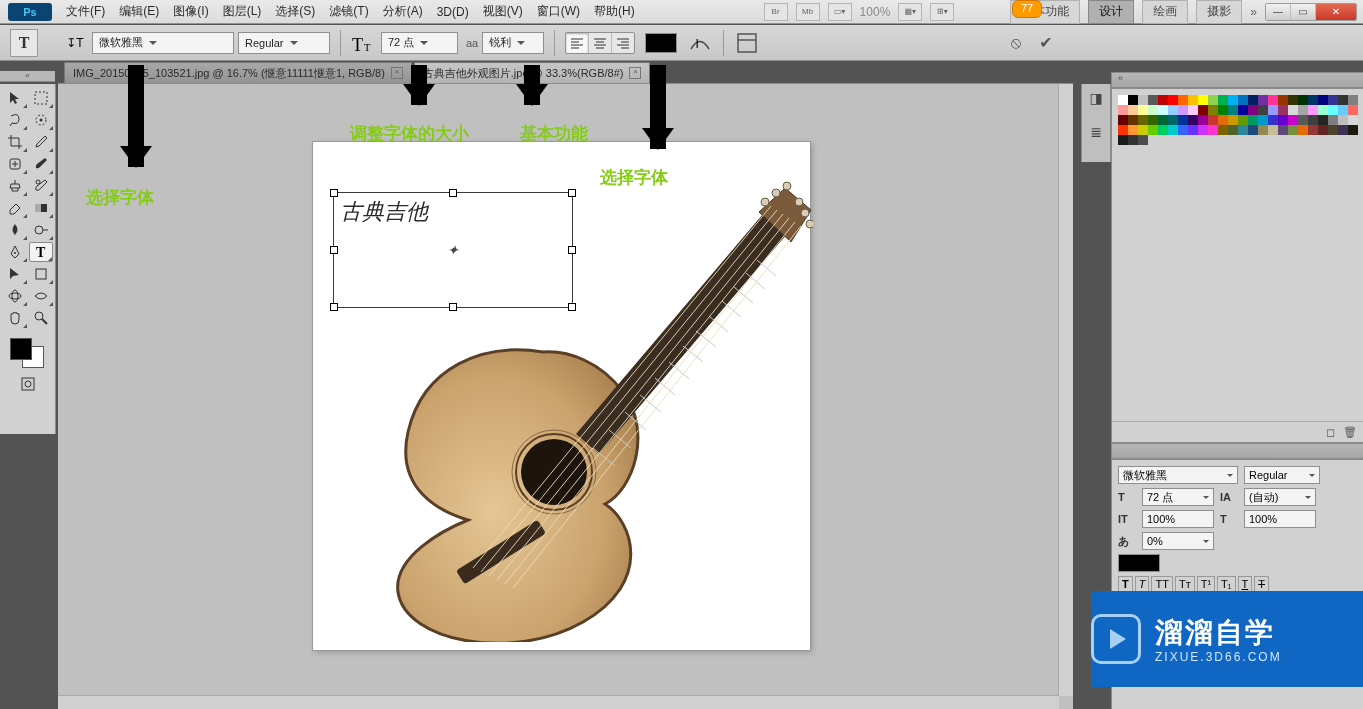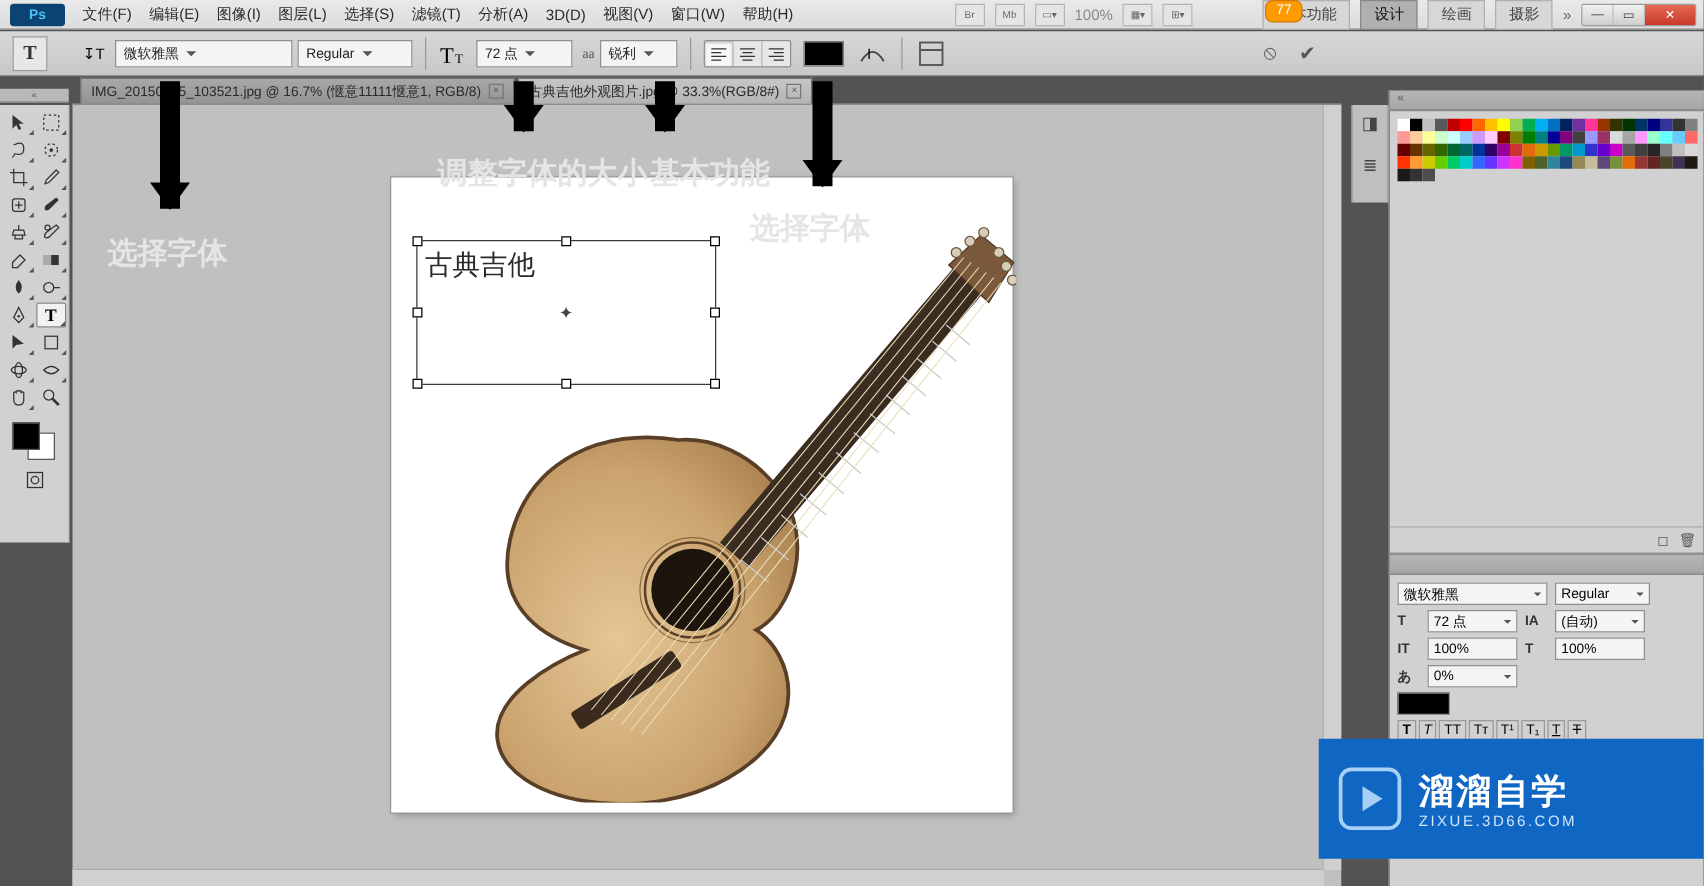--- a/index.html
+++ b/index.html
@@ -268,20 +268,21 @@
   }
   .fgbg .bg { position: absolute; right: 0; bottom: 0; width: 20px; height: 20px; background: #fff; border: 1px solid #555; }
   .fgbg .fg { position: absolute; left: 0; top: 0; width: 20px; height: 20px; background: #000; border: 1px solid #555; }
   
   .workspace {
     position: absolute;
     left: 58px; top: 83px;
     width: 1015px; height: 626px;
     background: #c0c0c0;
     border-top: 1px solid #8b8b8b;
+    font-style: italic;
   }
   .workspace .scrollbar-v {
     position: absolute; right: 0; top: 0; width: 14px; height: calc(100% - 14px);
     background: #d0d0d0; border-left: 1px solid #aaa;
   }
   .workspace .scrollbar-h {
     position: absolute; left: 0; bottom: 0; height: 14px; width: calc(100% - 14px);
     background: #d0d0d0; border-top: 1px solid #aaa;
   }
   .canvas {
@@ -325,23 +326,23 @@
   }
   .arrowhead {
     position:absolute; left:-8px; bottom:-1px;
     width:0;height:0;
     border-left:16px solid transparent;
     border-right:16px solid transparent;
     border-top:22px solid #000;
   }
   .anno-label {
     position: absolute;
-    font-size: 24px;
+    font-size: 17px;
     font-weight: 700;
-    color: #e5e5e5;
+    color: #84cc16;
     white-space: nowrap;
   }
   
   .dock {
     position: absolute;
     left: 1081px; top: 84px;
     width: 28px;
     background: #bfbfbf;
     border-left: 1px solid #8b8b8b;
     border-right: 1px solid #8b8b8b;
@@ -429,25 +430,24 @@
     display: flex; justify-content: flex-end; align-items: center;
     padding-right: 6px;
     gap: 8px;
     color: #555;
     font-size: 11px;
   }
   
   .watermark {
     position: absolute;
     right: 0; bottom: 22px;
-    width: 308px; height: 96px;
+    width: 272px; height: 96px;
     background: #0f67c3;
     display: flex;
     align-items: center;
-    padding-left: 16px;
     box-sizing: border-box;
     z-index: 100;
   }
   .watermark .play {
     width: 44px; height: 44px;
     border: 3px solid #a6d0f5;
     border-radius: 10px;
     display: flex; align-items: center; justify-content: center;
     margin-right: 14px;
   }
@@ -523,21 +523,21 @@
   <div class="opt-icon">
     <svg viewBox="0 0 16 16">
         <text x="0" y="13" font-size="12" font-family="serif">T</text>
         <text x="8" y="13" font-size="7" font-family="serif">T</text>
       </svg>
   </div>
   <div class="dropdown size">
     <span>72 点</span>
       <div class="caret"></div>
   </div>
-  <span style="font-size:11px;color:#555;margin-left:4px;font-family:Liberation Serif, serif;">aa</span>
+  <span style="font-size:11px;color:#555;margin-left:4px;">aa</span>
   <div class="dropdown aa">
     <span>锐利</span>
       <div class="caret"></div>
   </div>
   <div class="sep"></div>
   <div class="align-group">
     <div class="ab active">
         <svg width="14" height="12">
           <line x1="1" y1="2" x2="13" y2="2" stroke="#333"></line>
           <line x1="1" y1="5" x2="9" y2="5" stroke="#333"></line>

